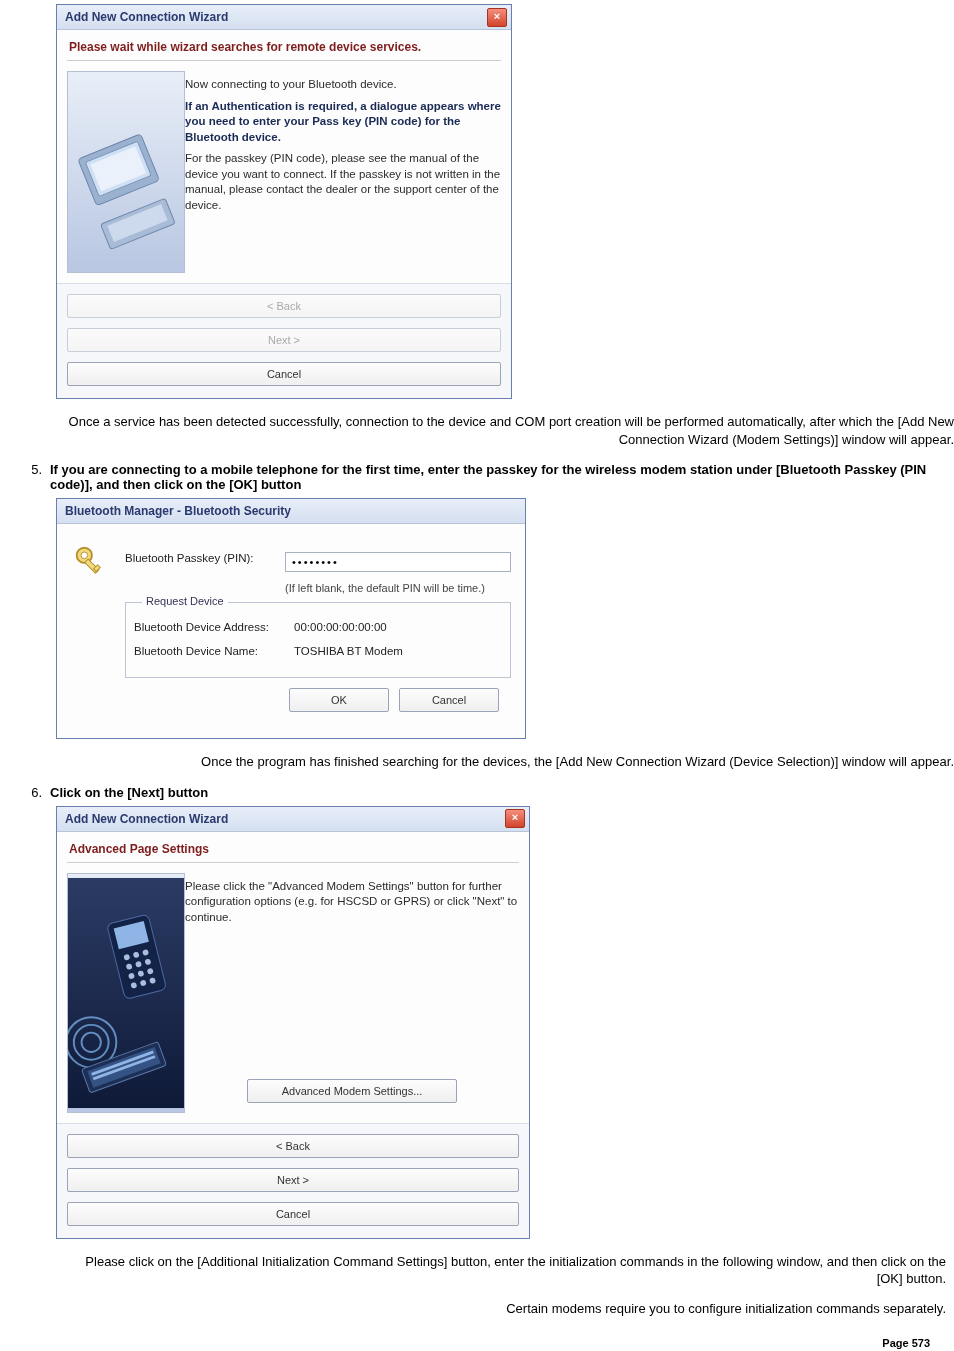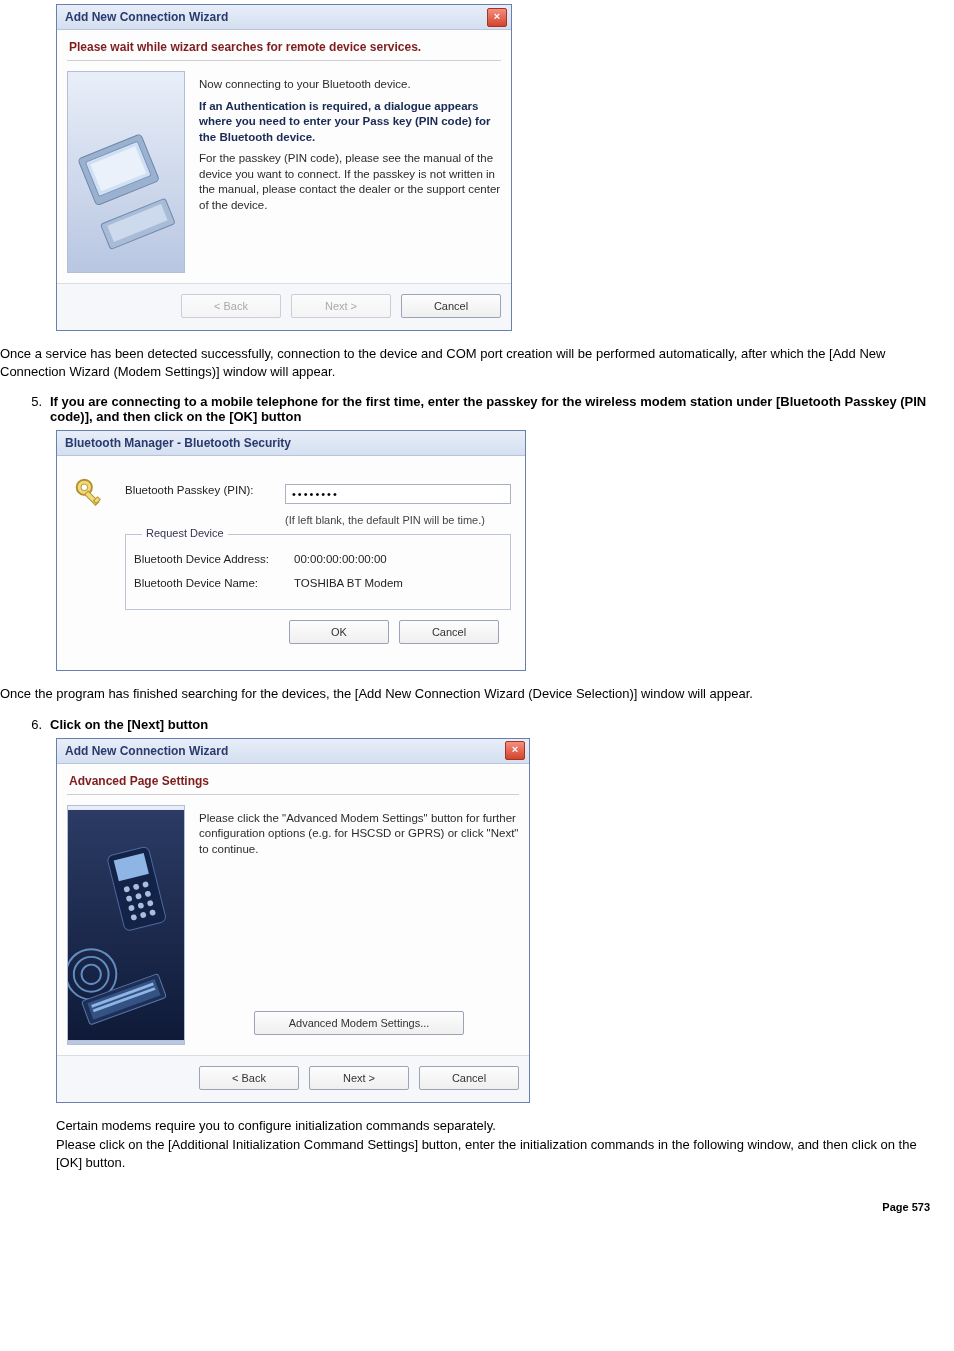--- a/index.html
+++ b/index.html
@@ -6,21 +6,21 @@
     margin: 0;
     padding: 0;
     font-family: Arial, Helvetica, sans-serif;
     font-size: 13px;
     color: #000;
     background: #fff;
     width: 954px;
   }
   .page-content { padding: 0 0 30px 0; }
   .indent { margin-left: 56px; margin-right: 8px; }
-  p.body { margin: 12px 0; line-height: 1.35; font-size: 13px; }
+  p.body { margin: 12px 0; line-height: 1.35; font-size: 13px; text-align: right; }
 
   
   .window {
     margin-left: 56px;
     width: 454px;
     border: 1px solid #6880b0;
     background: #fff;
     box-shadow: 0 0 0 1px #9eadc8 inset;
     margin-top: 4px;
     margin-bottom: 14px;
@@ -52,38 +52,39 @@
   }
   .win-body { padding: 8px 10px 10px 10px; background: #fdfdfd; }
   .win-header {
     font-weight: bold;
     font-size: 12px;
     color: #7f1d1d;
     margin: 2px 0 6px 2px;
   }
   .hr { border-top: 1px solid #cfcfcf; margin: 6px 0 10px 0; }
 
-  .content-row { display: flex; gap: 14px; }
+  .content-row { display: flex; }
   .illust {
     width: 116px; min-width: 116px; height: 200px;
     background: linear-gradient(180deg, #e8eef8 0%, #cfd9ec 40%, #b9c7e2 100%);
     border: 1px solid #b4bfd4;
     position: relative;
     overflow: hidden;
   }
   .illust svg { width: 100%; height: 100%; }
   .textcol { flex: 1; font-size: 11.5px; color: #2b2b2b; }
   .textcol p { margin: 6px 0; line-height: 1.35; }
   .textcol .bold { font-weight: bold; color: #1a2a55; }
 
   .btnrow {
     display: flex; gap: 10px; justify-content: flex-end;
     padding: 10px 10px 12px 10px;
     background: #f6f7fb;
     border-top: 1px solid #d8dde6;
+    flex-direction: column;
   }
   .btn {
     min-width: 78px; height: 22px;
     border: 1px solid #9aa4b6;
     background: linear-gradient(#fdfdfd, #efefef);
     font-size: 11px;
     color: #333;
     display: inline-flex; align-items: center; justify-content: center;
     border-radius: 2px;
     padding: 0 10px;
@@ -303,18 +304,18 @@
       </div>
     </div>
     <div class="btnrow">
       <span class="btn">&lt; Back</span>
       <span class="btn">Next &gt;</span>
       <span class="btn">Cancel</span>
     </div>
   </div>
 
   <div class="indent">
+    <p class="body" style="margin-top:2px">Please click on the [Additional Initialization Command Settings] button, enter the initialization commands in the following window, and then click on the [OK] button.</p>
     <p class="body" style="margin-bottom:2px">Certain modems require you to configure initialization commands separately.</p>
-    <p class="body" style="margin-top:2px">Please click on the [Additional Initialization Command Settings] button, enter the initialization commands in the following window, and then click on the [OK] button.</p>
   </div>
 
   <div class="page-footer">Page 573</div>
 </div>
 
 </body></html>

